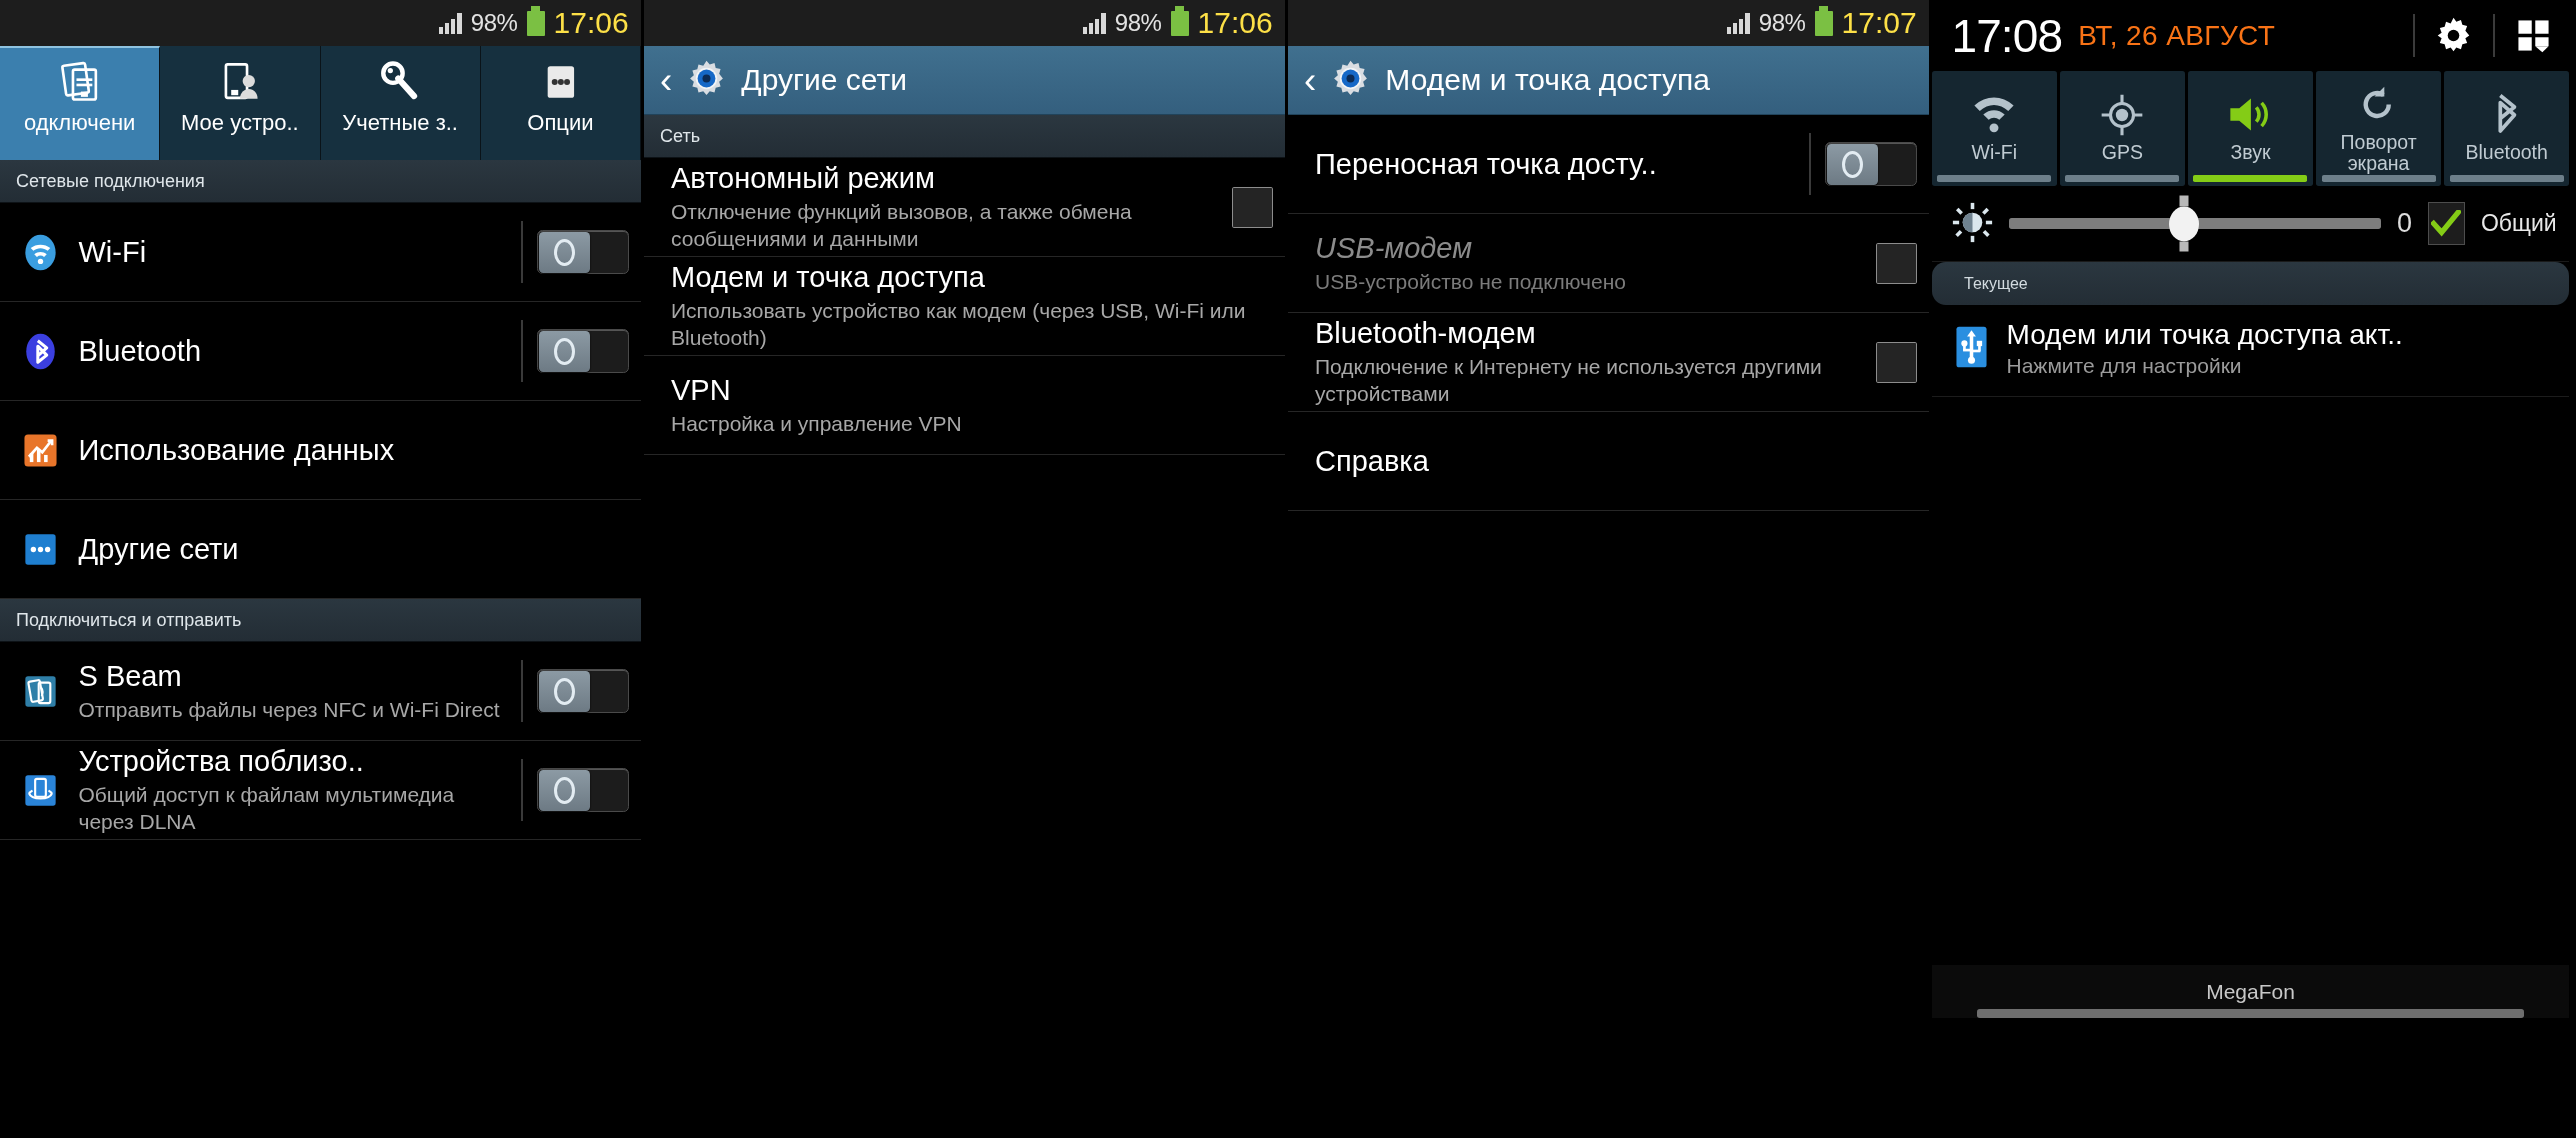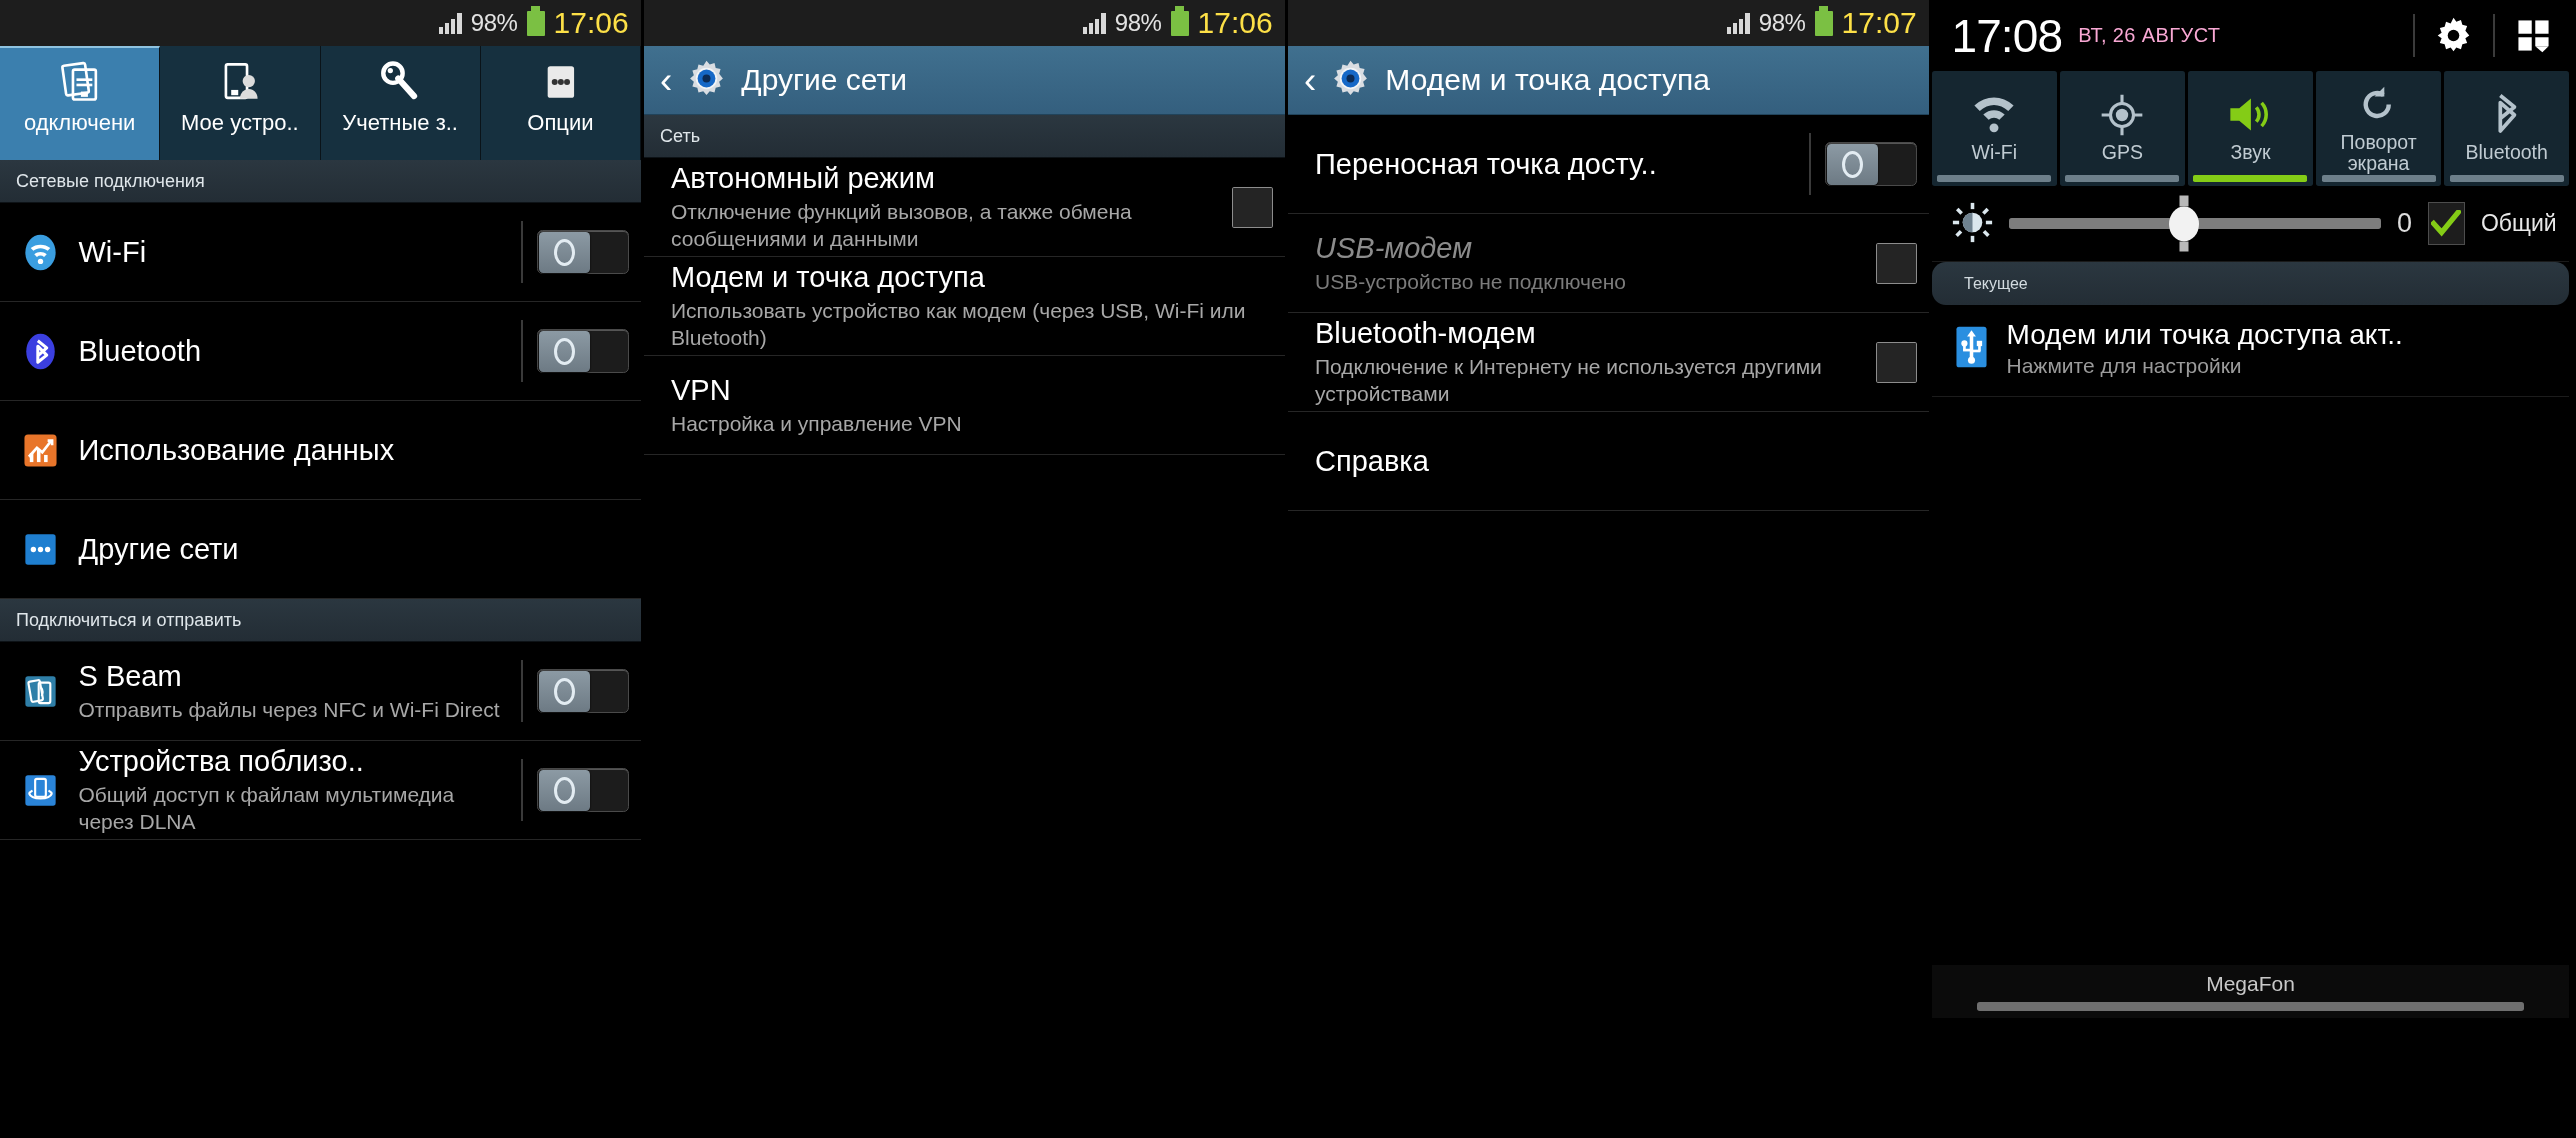--- a/index.html
+++ b/index.html
@@ -136,21 +136,21 @@
   }
   .ab-back { color:#fff; font-size:37px; line-height:1; font-weight:300; }
   .ab-title { color:#fff; font-size:30px; }
 
   
   .qs-header {
     height: 71px; background:#000;
     display:flex; align-items:center; padding: 0 12.4px 0 19.5px; gap: 16px;
   }
   .qs-clock { color:#fff; font-size:46px; font-weight:300; letter-spacing:-0.9px; }
-  .qs-date { color:#f9a8d4; font-size:20px; letter-spacing:0.4px; flex:1 1 auto; }
+  .qs-date { color:#f97316; font-size:28px; letter-spacing:0.4px; flex:1 1 auto; }
   .qs-vdiv { width:1.8px; height:43px; background:#3b3b3b; }
   .qs-icon { width:46px; display:flex; align-items:center; justify-content:center; }
 
   .qs-tiles { display:flex; gap:3.5px; padding: 0 0 0 0; background:#000; }
   .qs-tile {
     flex:1 1 0; height:115px; background:#152630;
     display:flex; flex-direction:column; align-items:center; justify-content:center;
     border-radius: 2.7px; position:relative; padding-bottom: 7px;
   }
   .qs-tile .t-ic { height:55px; display:flex; align-items:center; justify-content:center; }
@@ -192,21 +192,21 @@
   .notif {
     display:flex; align-items:center; gap:16px;
     padding: 14px 12.4px 18px 19.5px; border-bottom:0.9px solid #1c1c1c;
   }
   .notif .n-body .n-title { color:#fff; font-size:28px; white-space:nowrap; }
   .notif .n-body .n-sub { color:#9b9b9b; font-size:21px; margin-top:2.7px; }
 
   .carrier {
     position:absolute; left:0; right:0; bottom:0; height:53px;
     background:#0b0b0b; display:flex; flex-direction:column;
-    align-items:center; justify-content:center; gap:5.3px;margin-top:12px;
+    align-items:center; justify-content:flex-end; gap:5.3px;margin-top:12px;
   }
   .carrier .c-name { color:#c8c8c8; font-size:21px; }
   .carrier .c-handle { width: 86%; height:9px; background:#6f6f6f; border-radius:2.7px; }
 
   .spacer { flex:1 1 auto; background:#000; }
   .panel-inner { display:flex; flex-direction:column; height:1139px; }
 </style>
 </head>
 <body>
 

